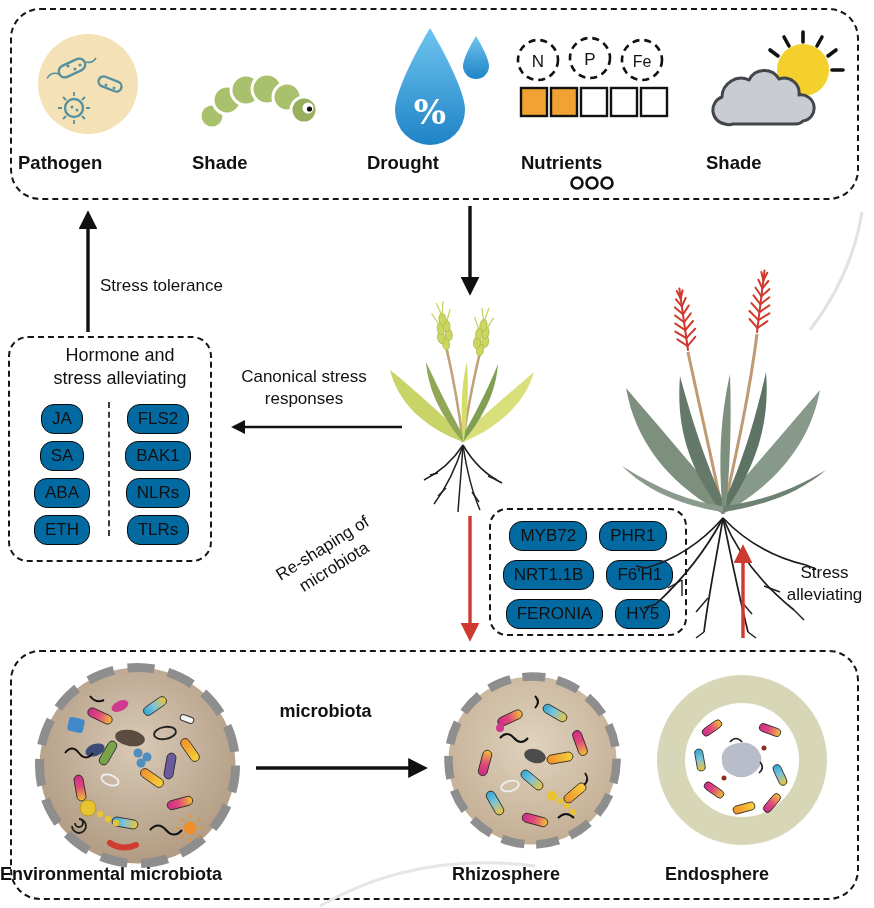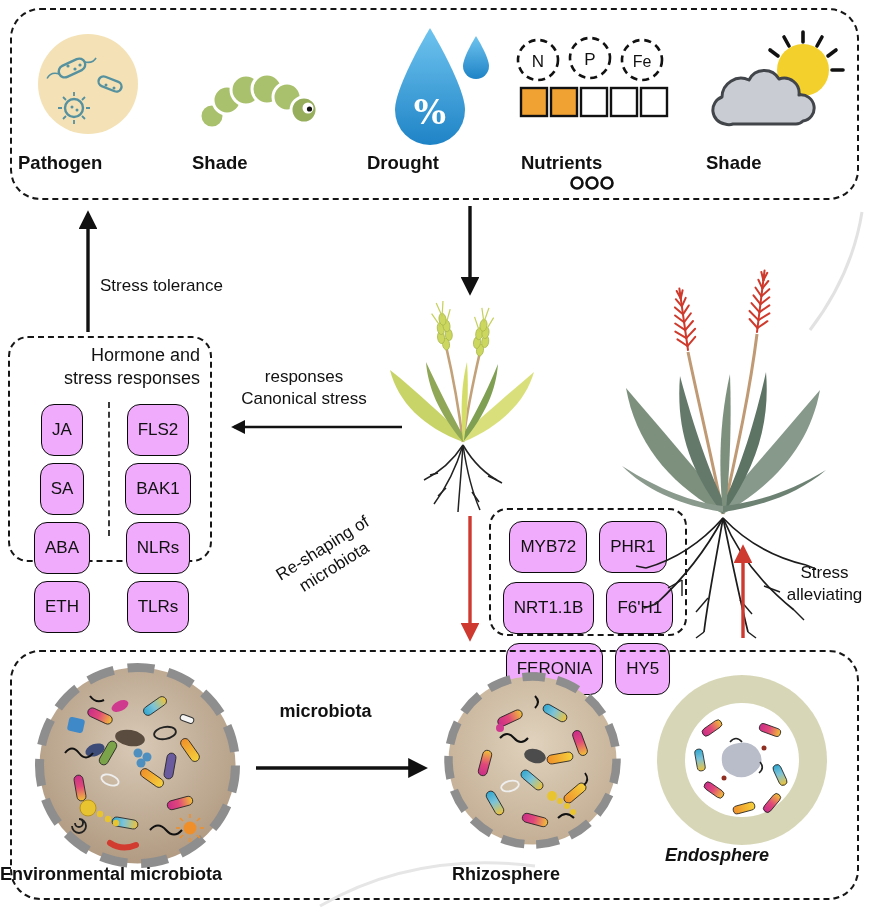--- a/index.html
+++ b/index.html
@@ -5,21 +5,21 @@
   html,body{margin:0;padding:0;background:#fff;}
   .canvas{position:relative;width:874px;height:908px;background:#fff;overflow:hidden;
           font-family:"Liberation Sans",sans-serif;color:#111;}
   .abs{position:absolute;}
   .dashed-box{border:2.6px dashed #161616;border-radius:30px;background:transparent;}
   .icon-label{font-weight:bold;font-size:18.5px;}
   .txt{font-size:17px;line-height:1.28;text-align:center;}
   .txt-left{font-size:17px;text-align:left;}
   .bold{font-weight:bold;}
   .pill{display:inline-block;border:1.8px solid #0a0a0a;border-radius:13px;
-        padding:15px 10px;font-size:17px;background:#f0abfc;white-space:nowrap;}
+        padding:4px 10px;font-size:17px;background:#0369a1;white-space:nowrap;}
   .pill-col{display:flex;flex-direction:column;align-items:center;gap:7px;}
   .gene-rows{display:flex;flex-direction:column;gap:9px;padding-top:11px;}
   .gene-row{display:flex;justify-content:center;gap:12px;}
   .vdash{border-left:2.2px dashed #3a3a3a;width:0;}
   svg{display:block;}
 </style>
 </head>
 <body>
 
 <div class="canvas">
@@ -118,41 +118,41 @@
     <g fill="#fff" stroke="#111" stroke-width="2.6">
       <circle cx="7" cy="7" r="5.5"></circle>
         <circle cx="22" cy="7" r="5.5"></circle>
         <circle cx="37" cy="7" r="5.5"></circle>
     </g>
   </svg>
 
   <div class="abs txt-left" style="left:100px;top:260px;width:170px;margin-top:16px;">Stress tolerance</div>
 
   <div class="abs dashed-box" style="left:8px;top:336px;width:200px;height:222px;border-radius:20px;"></div>
-  <div class="abs txt" style="left:0;top:344px;width:200px;font-size:18px;text-align:right;">
+  <div class="abs txt" style="left:20px;top:344px;width:200px;font-size:18px;">
     <div>Hormone and</div>
-    <div>stress responses</div>
+    <div>stress alleviating</div>
   </div>
   <div class="abs vdash" style="left:108px;top:402px;height:134px;"></div>
   <div class="abs pill-col" style="left:18px;top:404px;width:88px;">
     <span class="pill">JA</span>
     <span class="pill">SA</span>
     <span class="pill">ABA</span>
     <span class="pill">ETH</span>
   </div>
   <div class="abs pill-col" style="left:112px;top:404px;width:92px;">
     <span class="pill">FLS2</span>
     <span class="pill">BAK1</span>
     <span class="pill">NLRs</span>
     <span class="pill">TLRs</span>
   </div>
 
   <div class="abs txt" style="left:228px;top:366px;width:152px;">
+    <div>Canonical stress</div>
     <div>responses</div>
-    <div>Canonical stress</div>
   </div>
 
   <svg class="abs" style="left:368px;top:292px;" width="190" height="225" viewBox="0 0 190 225">
     <defs>
       <g id="wspike">
         <ellipse cx="0" cy="0" rx="3.5" ry="6" fill="#ccd75f" stroke="#aab84d" stroke-width="0.8"></ellipse>
         <ellipse cx="-4" cy="-7" rx="3.5" ry="6" fill="#ccd75f" stroke="#aab84d" stroke-width="0.8"></ellipse>
         <ellipse cx="4" cy="-9" rx="3.5" ry="6" fill="#ccd75f" stroke="#aab84d" stroke-width="0.8"></ellipse>
         <ellipse cx="-3" cy="-16" rx="3.5" ry="6" fill="#ccd75f" stroke="#aab84d" stroke-width="0.8"></ellipse>
         <ellipse cx="3" cy="-18" rx="3.5" ry="6" fill="#ccd75f" stroke="#aab84d" stroke-width="0.8"></ellipse>
@@ -431,21 +431,21 @@
       <use href="#nrod" fill="url(#nMY)" transform="translate(120,133) rotate(-50)"></use>
       <path d="M78,72 q6,-7 12,0" stroke="#222" stroke-width="1.6" fill="none"></path>
       <path d="M108,92 q5,6 -1,11" stroke="#222" stroke-width="1.6" fill="none"></path>
       <circle cx="112" cy="78" r="2.5" fill="#8e2f22"></circle>
       <circle cx="72" cy="108" r="2.5" fill="#8e2f22"></circle>
     </g>
   </svg>
 
   <div class="abs icon-label" style="left:0;top:864px;width:248px;font-size:18px;">Environmental microbiota</div>
   <div class="abs icon-label" style="left:452px;top:864px;width:165px;font-size:18px;">Rhizosphere</div>
-  <div class="abs icon-label" style="left:665px;top:845px;width:165px;font-size:18px;font-style:italic;">Endosphere</div>
+  <div class="abs icon-label" style="left:665px;top:864px;width:165px;font-size:18px;">Endosphere</div>
 
   <svg class="abs" style="left:0;top:0;pointer-events:none;" width="874" height="908" viewBox="0 0 874 908">
     <defs>
       <marker id="mB" viewBox="0 0 10 10" refX="8" refY="5" markerWidth="5.5" markerHeight="5.5" orient="auto-start-reverse">
         <path d="M0,0 L10,5 L0,10 Z" fill="#111"></path>
       </marker>
       <marker id="mR" viewBox="0 0 10 10" refX="8" refY="5" markerWidth="5.5" markerHeight="5.5" orient="auto-start-reverse">
         <path d="M0,0 L10,5 L0,10 Z" fill="#cf3a30"></path>
       </marker>
     </defs>

